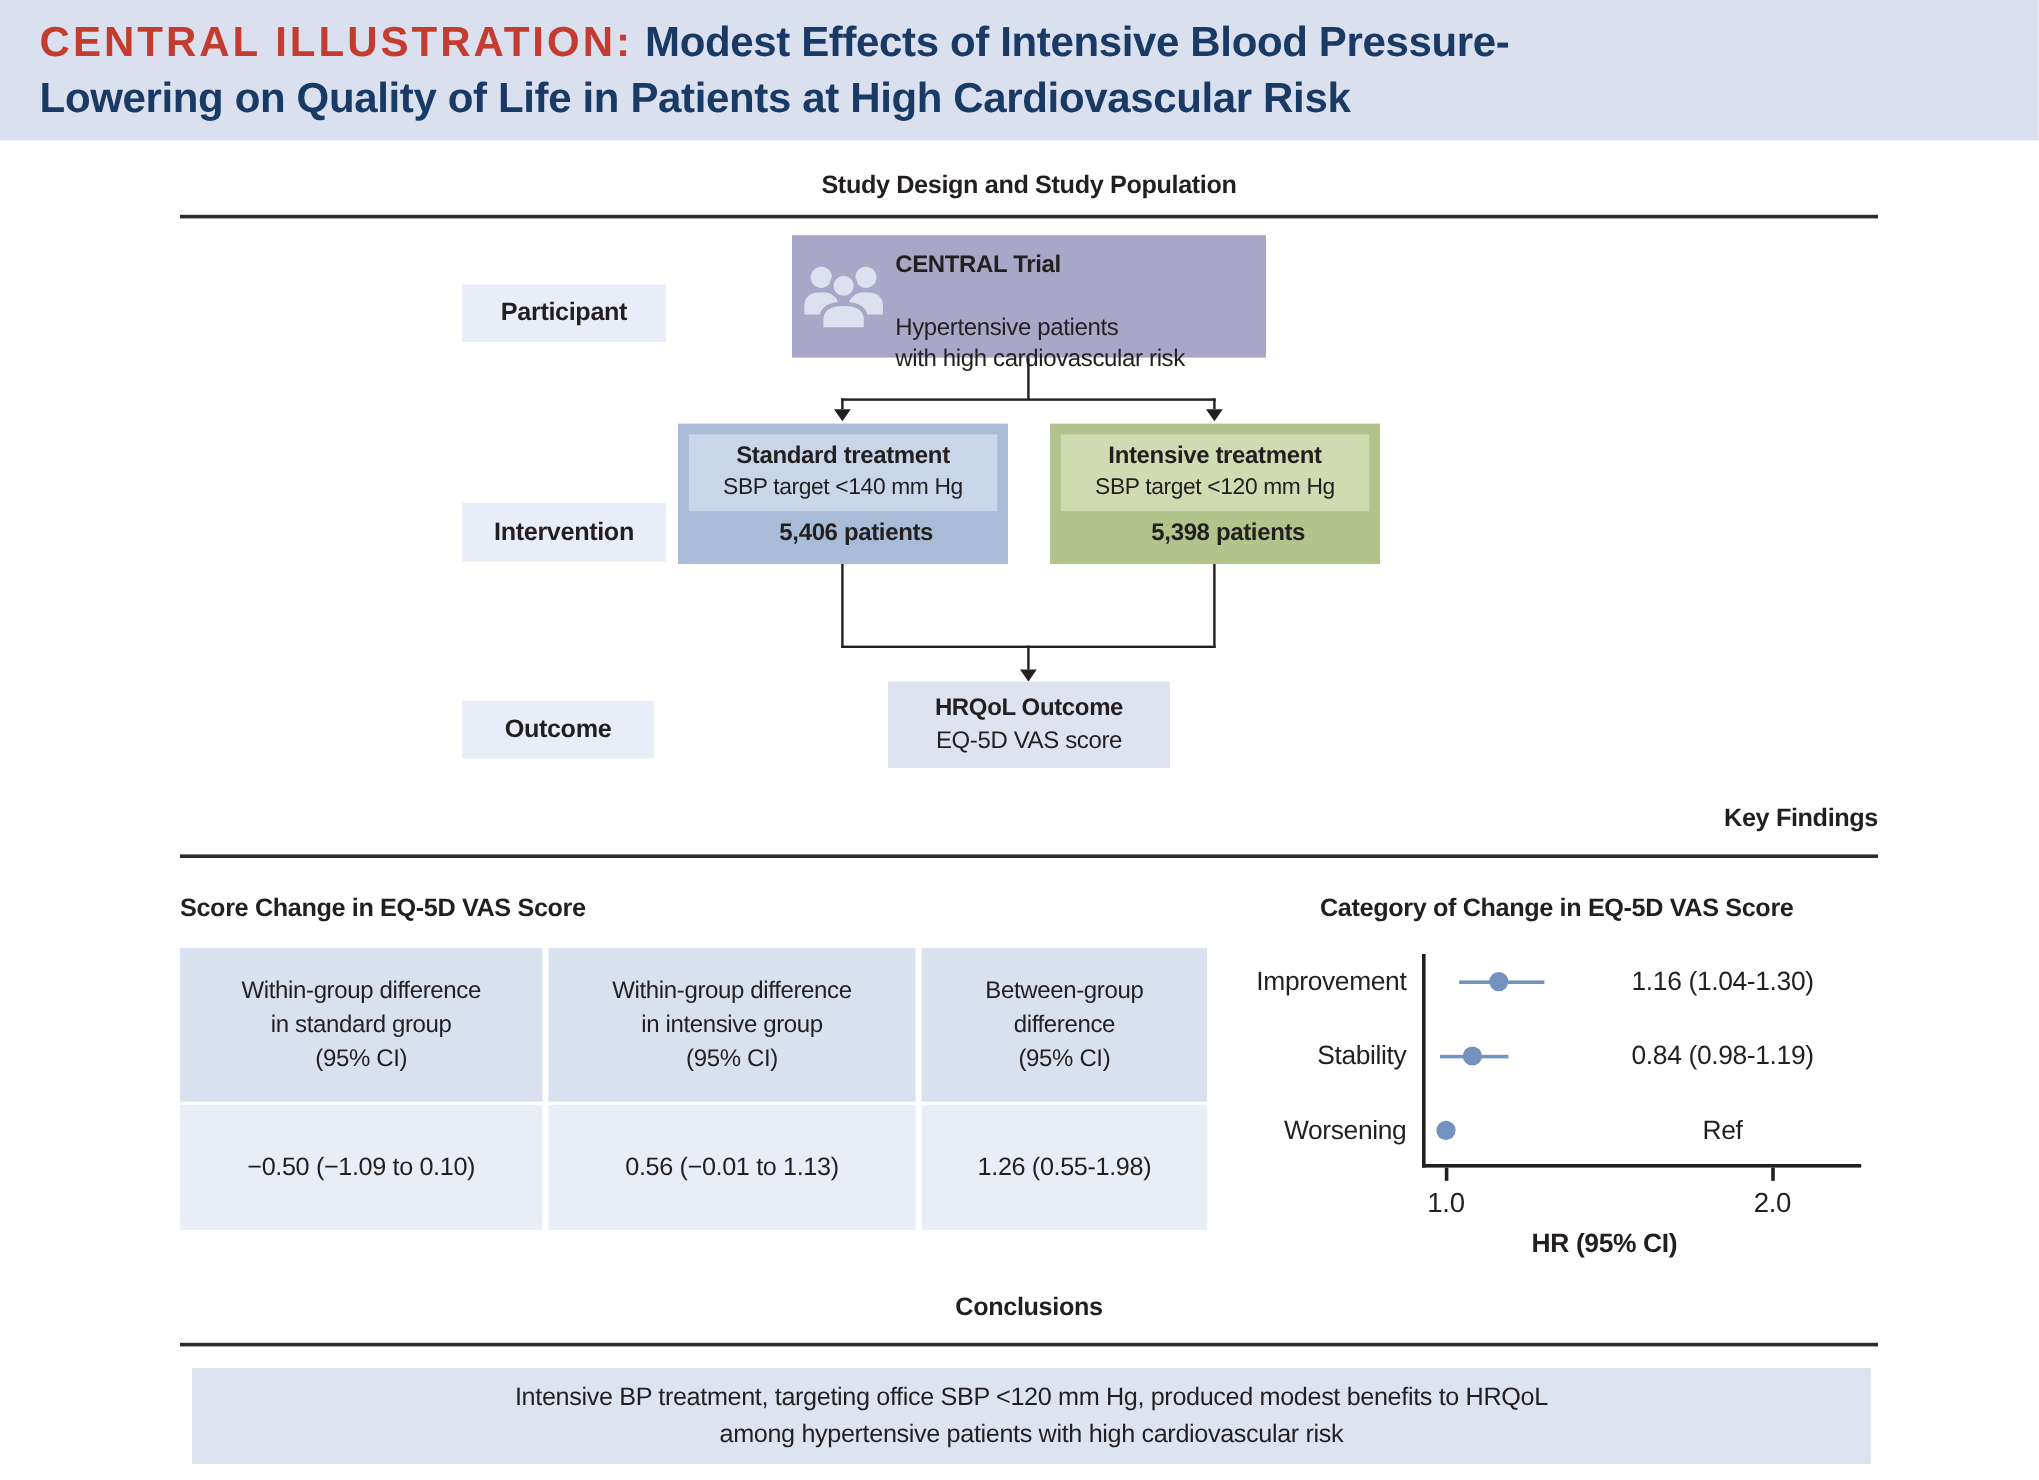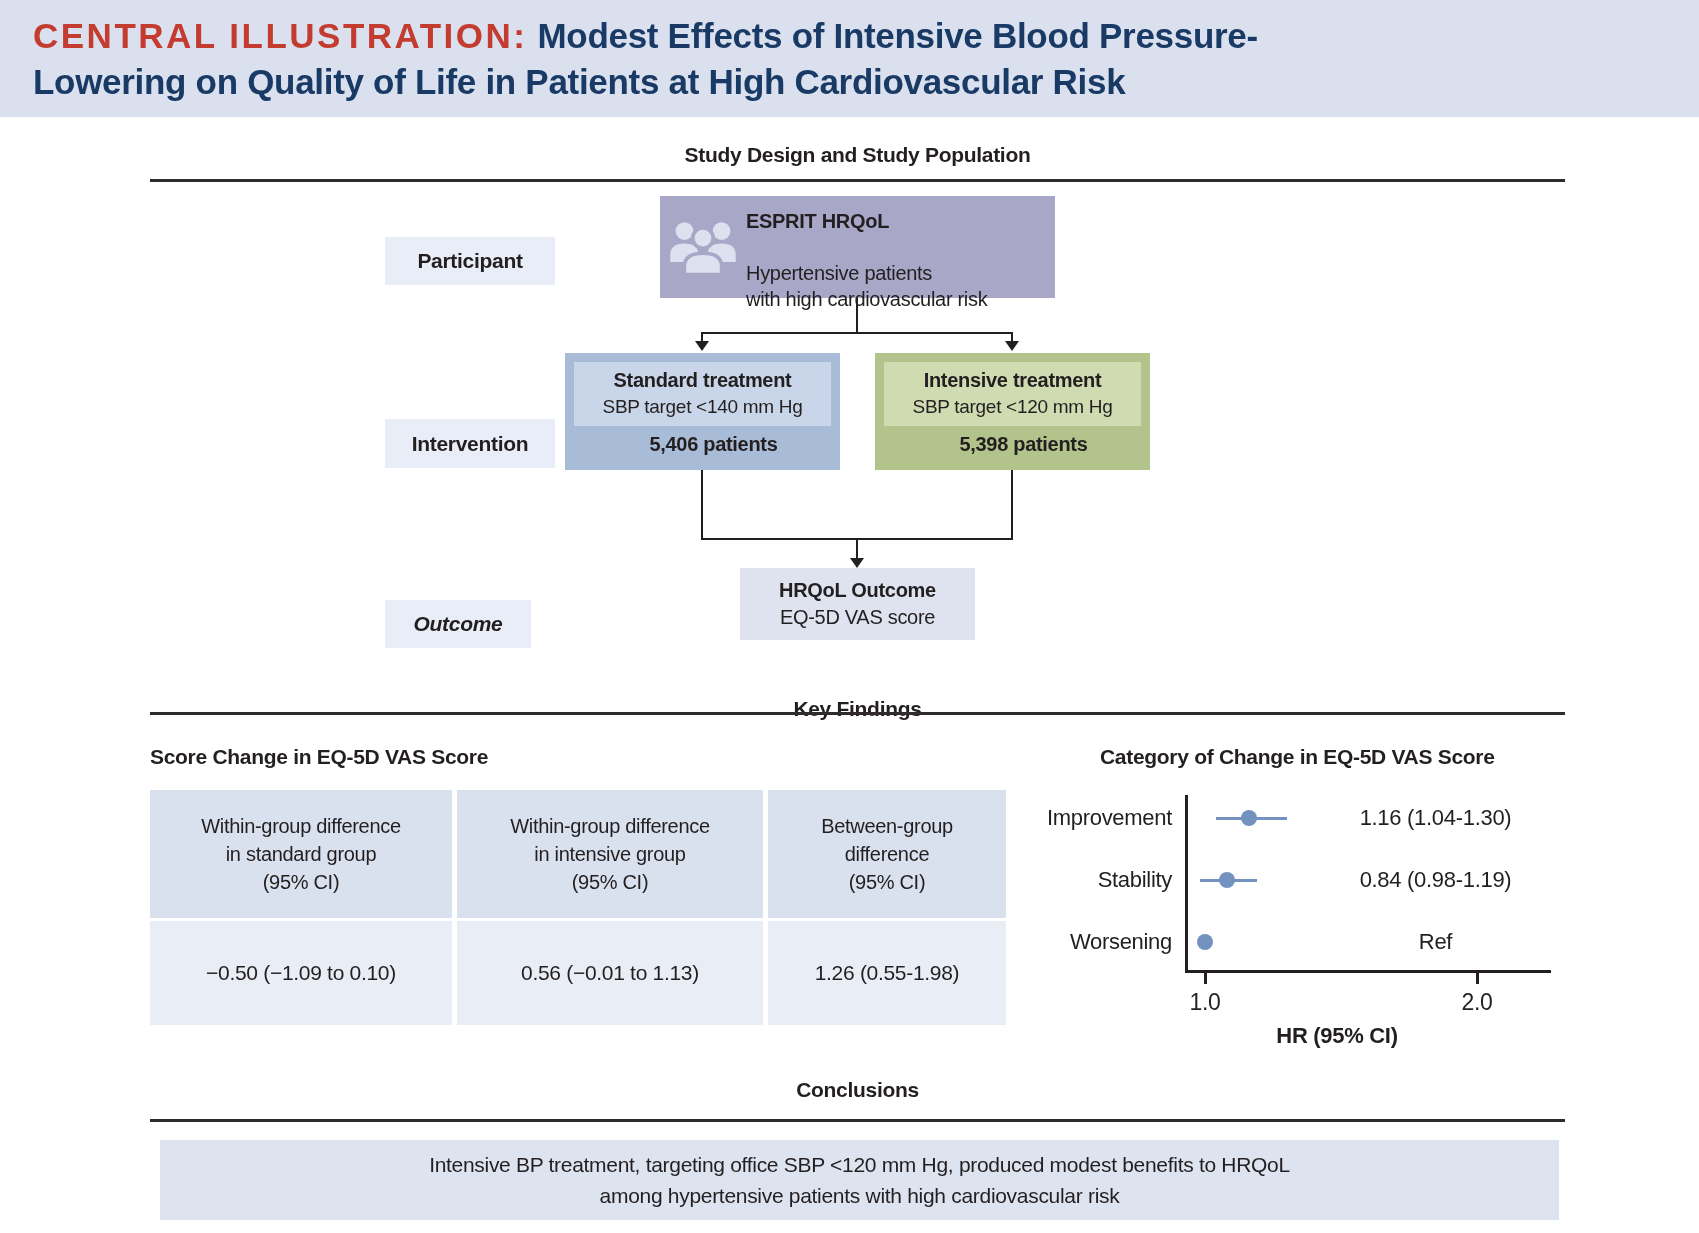--- a/index.html
+++ b/index.html
@@ -89,37 +89,37 @@
       <span class="band-label">CENTRAL ILLUSTRATION:</span><span class="band-title">Modest Effects of Intensive Blood Pressure-
 Lowering on Quality of Life in Patients at High Cardiovascular Risk</span>
     </div>
   </div>
 
   <div class="sec-title" style="top:143px;">Study Design and Study Population</div>
   <div class="rule" style="top:179px;"></div>
 
   <div class="row-label" style="left:385px;top:237px;width:170px;height:48px;">Participant</div>
   <div class="row-label" style="left:385px;top:419px;width:170px;height:49px;">Intervention</div>
-  <div class="row-label" style="left:385px;top:600px;width:146px;height:48px;font-style:italic;">Outcome</div>
+  <div class="row-label" style="left:385px;top:584px;width:160px;height:48px;">Outcome</div>
 
   <div class="esprit">
     <div class="esprit-icon">
       <svg width="72" height="62" viewBox="0 0 80 70">
         <g fill="#dde0ef">
           <circle cx="19" cy="17" r="10"></circle>
           <path d="M3 52 v-8 q0 -13 16 -13 q16 0 16 13 v8 z"></path>
           <circle cx="61" cy="17" r="10"></circle>
           <path d="M45 52 v-8 q0 -13 16 -13 q16 0 16 13 v8 z"></path>
           <circle cx="40" cy="25" r="11.5" stroke="#a8a7c7" stroke-width="4"></circle>
           <path d="M19 66 v-9 q0 -15 21 -15 q21 0 21 15 v9 z" stroke="#a8a7c7" stroke-width="4"></path>
         </g>
       </svg>
     </div>
     <div class="esprit-text">
-      <b>ESPRIT HRQoL</b><br>
+      <b>CENTRAL Trial</b><br>
       <span>Hypertensive patients
 with high cardiovascular risk</span>
     </div>
   </div>
 
   <div class="conn" style="left:856px;top:298px;width:2px;height:35px;"></div>
   <div class="conn" style="left:701px;top:332px;width:312px;height:2px;"></div>
   <div class="conn" style="left:701px;top:332px;width:2px;height:9px;"></div>
   <div class="conn" style="left:1011px;top:332px;width:2px;height:9px;"></div>
   <div class="arrow-down" style="left:695px;top:341px;"></div>
@@ -144,21 +144,21 @@
   <div class="conn" style="left:1011px;top:470px;width:2px;height:70px;"></div>
   <div class="conn" style="left:701px;top:538px;width:312px;height:2px;"></div>
   <div class="conn" style="left:856px;top:538px;width:2px;height:20px;"></div>
   <div class="arrow-down" style="left:850px;top:558px;"></div>
 
   <div class="hrqol">
     <b>HRQoL Outcome</b>
     <span>EQ-5D VAS score</span>
   </div>
 
-  <div class="sec-title" style="top:697px;">Key Findings</div>
+  <div class="sec-title" style="top:670px;text-align:right;">Key Findings</div>
   <div class="rule" style="top:712px;"></div>
 
   <div class="panel-title" style="left:150px;top:745px;width:856px;">Score Change in EQ-5D VAS Score</div>
   <div class="score-table">
       <div class="tcol">
         <div class="thead">Within-group difference
 in standard group
 (95% CI)</div>
         <div class="tcell">−0.50 (−1.09 to 0.10)</div>
       </div>

